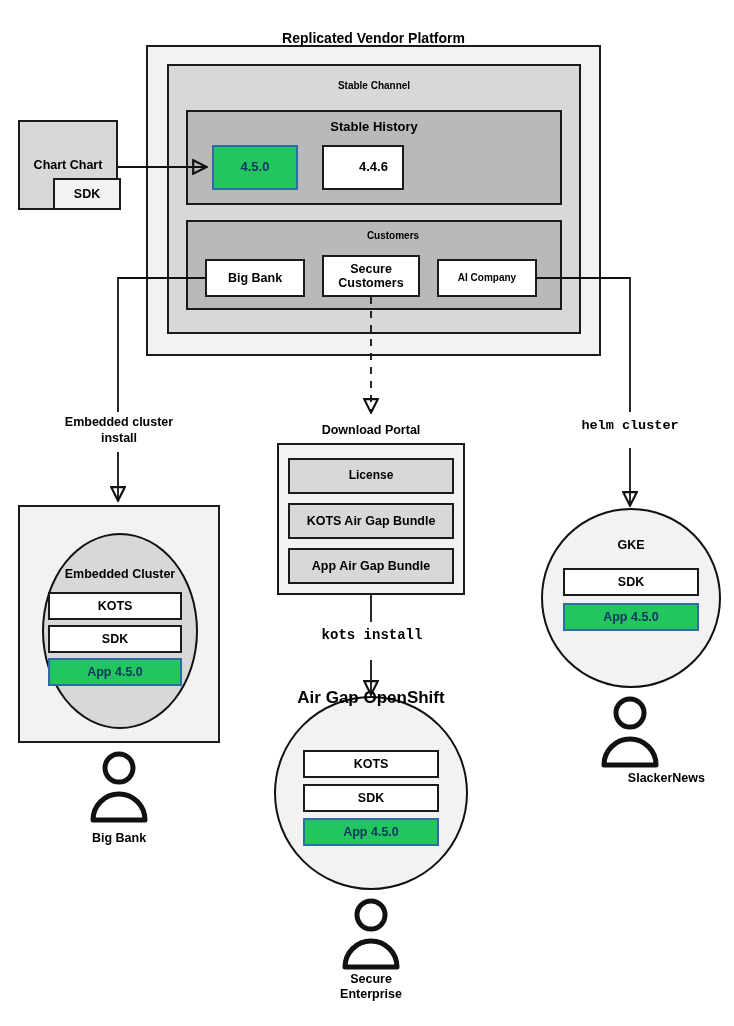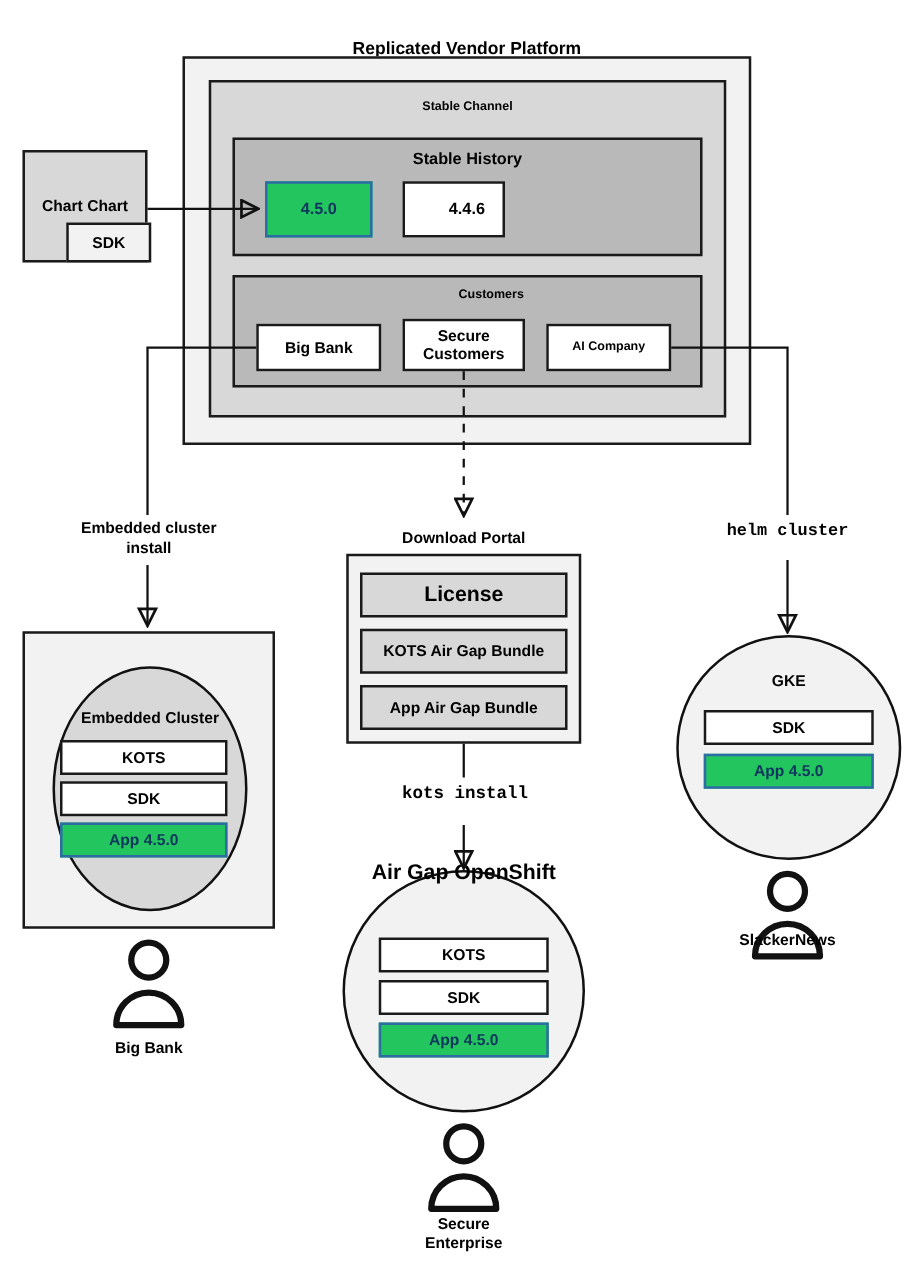--- a/index.html
+++ b/index.html
@@ -75,21 +75,21 @@
   <svg class="ov">
     <g>
       <circle cx="119" cy="768" r="14" fill="none" stroke="#111" stroke-width="5"></circle>
       <path d="M 93 820 A 26 26 0 0 1 145 820 Z" fill="none" stroke="#111" stroke-width="5" stroke-linejoin="round"></path>
     </g>
   </svg>
   <div class="pname" style="left:44px;top:831px;width:150px;">Big Bank</div>
 
   <div class="lbl" style="left:277px;top:423px;width:188px;font-size:12.5px;">Download Portal</div>
   <div class="box fill-light" style="left:277px;top:443px;width:188px;height:152px;display:block;"></div>
-  <div class="box fill-mid center" style="left:288px;top:458px;width:166px;height:36px;font-size:17px;font-weight:bold;">License</div>
+  <div class="box fill-mid center" style="left:288px;top:458px;width:166px;height:36px;font-size:12px;font-weight:bold;">License</div>
   <div class="box fill-mid center" style="left:288px;top:503px;width:166px;height:36px;font-size:12.5px;font-weight:bold;">KOTS Air Gap Bundle</div>
   <div class="box fill-mid center" style="left:288px;top:548px;width:166px;height:36px;font-size:12.5px;font-weight:bold;">App Air Gap Bundle</div>
 
   <div class="circle fill-light" style="left:274px;top:696px;width:194px;height:194px;"></div>
   <div class="lbl" style="left:274px;top:688px;width:194px;font-size:17px;">Air Gap OpenShift</div>
   <div class="box fill-white center" style="left:303px;top:750px;width:136px;height:28px;font-size:12.5px;font-weight:bold;">KOTS</div>
   <div class="box fill-white center" style="left:303px;top:784px;width:136px;height:28px;font-size:12.5px;font-weight:bold;">SDK</div>
   <div class="box fill-blue center" style="left:303px;top:818px;width:136px;height:28px;font-size:12.5px;font-weight:bold;">App 4.5.0</div>
 
   <svg class="ov">
@@ -107,21 +107,21 @@
   <div class="lbl" style="left:541px;top:538px;width:180px;font-size:12.5px;">GKE</div>
   <div class="box fill-white center" style="left:563px;top:568px;width:136px;height:28px;font-size:12.5px;font-weight:bold;">SDK</div>
   <div class="box fill-blue center" style="left:563px;top:603px;width:136px;height:28px;font-size:12.5px;font-weight:bold;">App 4.5.0</div>
 
   <svg class="ov">
     <g>
       <circle cx="630" cy="713" r="14" fill="none" stroke="#111" stroke-width="5"></circle>
       <path d="M 604 765 A 26 26 0 0 1 656 765 Z" fill="none" stroke="#111" stroke-width="5" stroke-linejoin="round"></path>
     </g>
   </svg>
-  <div class="pname" style="left:555px;top:745px;width:150px;">SlackerNews</div>
+  <div class="pname" style="left:555px;top:771px;width:150px;text-align:right;">SlackerNews</div>
 
   <svg class="ov">
     <defs>
       <marker id="ah" viewBox="0 0 12 12" refX="10.5" refY="6" markerWidth="9" markerHeight="9" orient="auto-start-reverse">
         <path d="M 1 1 L 11 6 L 1 11 z" fill="none" stroke="#111" stroke-width="1.6" stroke-linejoin="miter"></path>
       </marker>
     </defs>
 
     <path d="M 118 167 L 206 167" fill="none" stroke="#111" stroke-width="1.8" marker-end="url(#ah)"></path>
 

